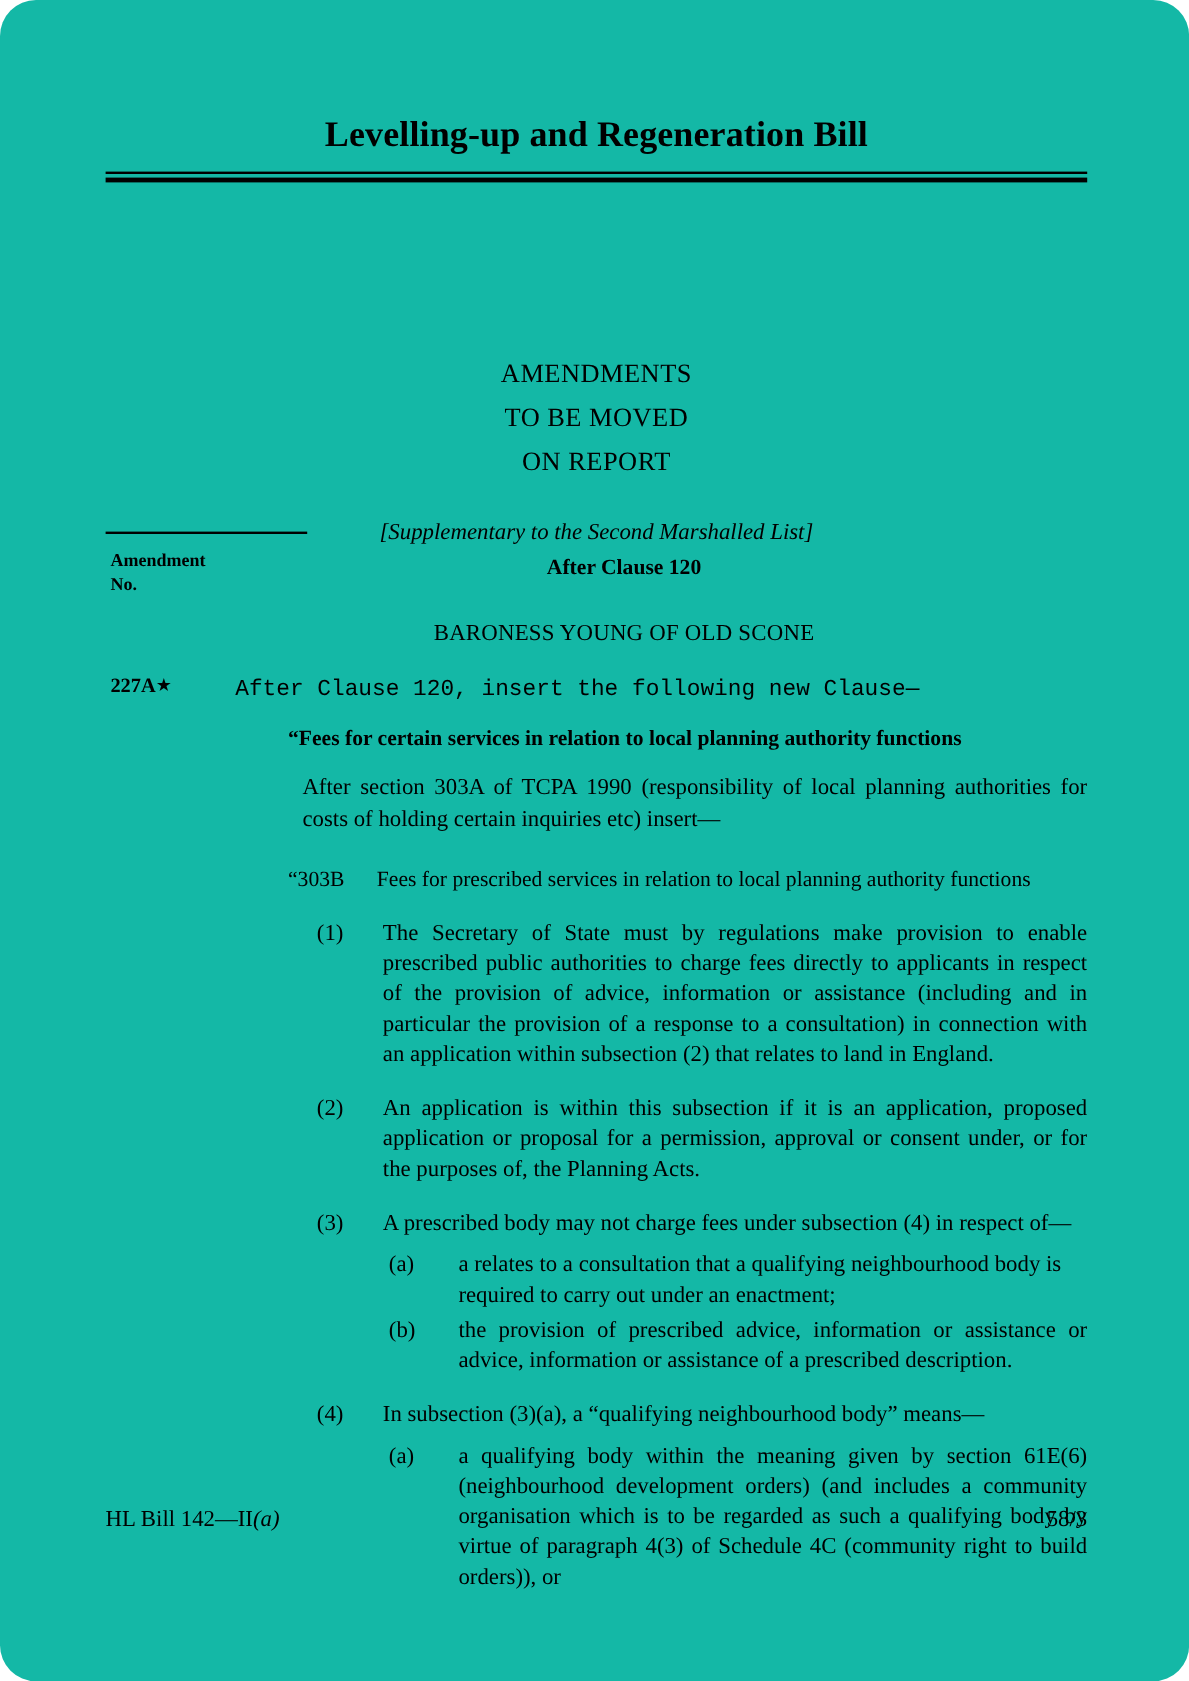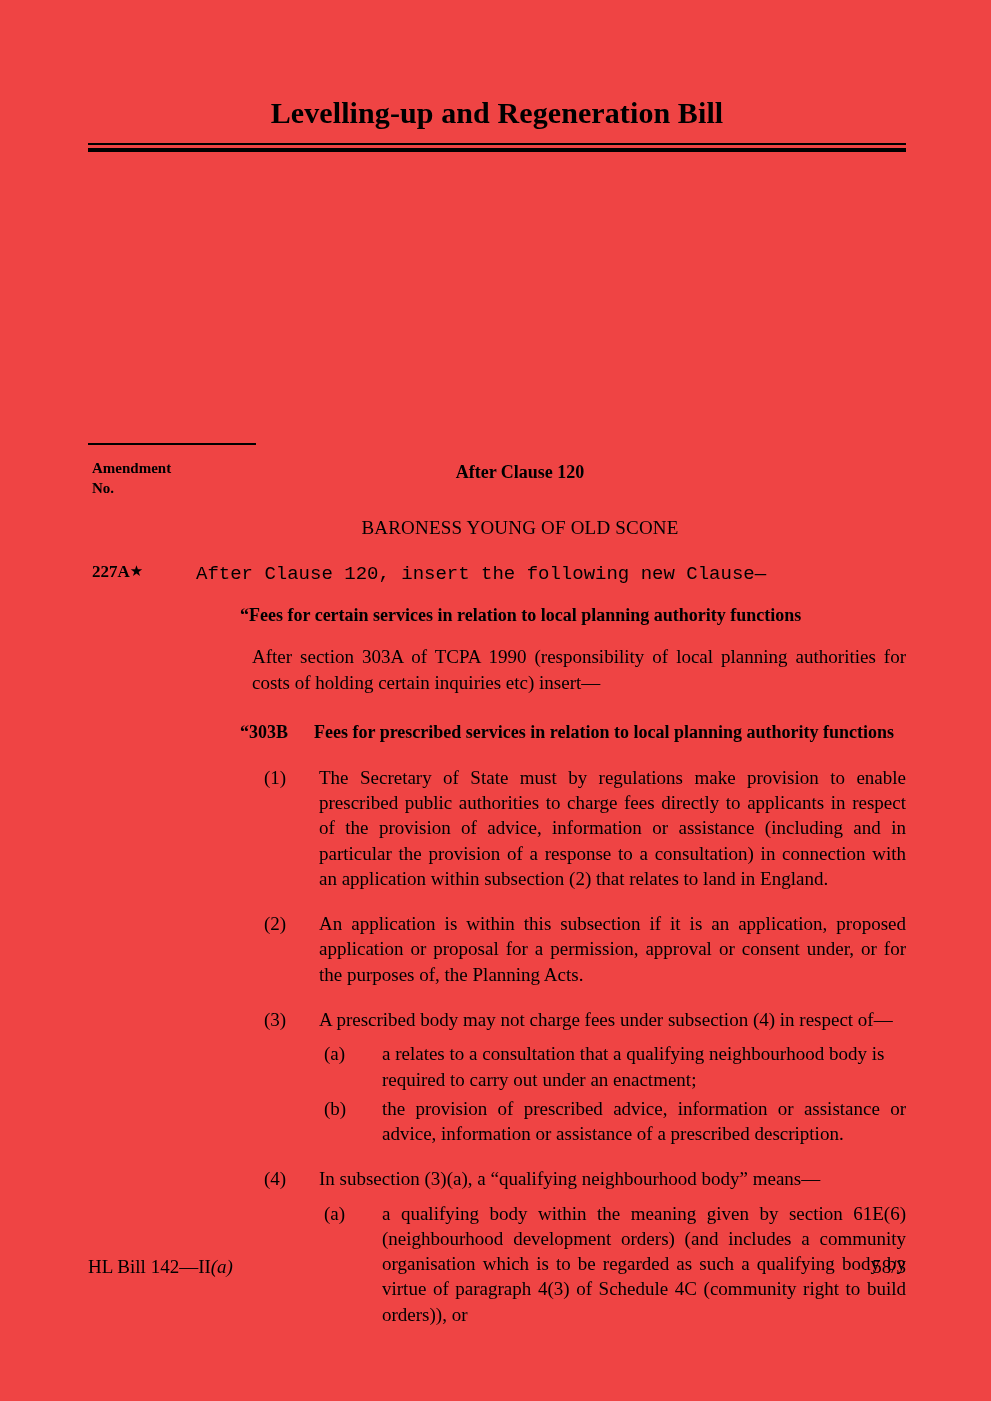--- a/index.html
+++ b/index.html
@@ -10,22 +10,23 @@
   }
   body {
     font-family: "Liberation Serif", "DejaVu Serif", serif;
     color: #000000;
   }
   .page {
     position: relative;
     width: 991px;
     height: 1401px;
     margin: 0 auto;
-    background: #ef4444;
+    background: #14b8a6;
     overflow: hidden;
+    border-radius: 30px;
   }
 
   
   .masthead {
     position: absolute;
     left: 88px;
     top: 96px;
     width: 818px;
   }
   .bill-title {
@@ -161,21 +162,21 @@
     font-size: 19px;
     line-height: 1.33;
     text-align: justify;
     max-width: 654px;
   }
 
   .section-head {
     position: relative;
     margin: 26px 0 0 152px;
     max-width: 666px;
-    font-weight: bold;
+    font-weight: normal;
     font-size: 18px;
     line-height: 1.33;
   }
   .section-head .sec-num {
     position: absolute;
     left: 0;
     top: 0;
   }
   .section-head .sec-title {
     display: block;
@@ -252,20 +253,28 @@
 
 <div class="page">
 
   <div class="masthead">
     <h1 class="bill-title">Levelling-up and Regeneration Bill</h1>
     <div class="rule-thin"></div>
     <div class="rule-gap"></div>
     <div class="rule-thick"></div>
   </div>
 
+  <div class="headings">
+    <div class="heading-caps">AMENDMENTS</div>
+    <div class="heading-caps">TO BE MOVED</div>
+    <div class="heading-caps">ON REPORT</div>
+    <div>
+      <span class="subtitle">[Supplementary to the Second Marshalled List]</span>
+    </div>
+  </div>
   <div class="subtitle-underline"></div>
 
   <div class="amendment-no-label">
     <div>Amendment</div>
     <div>No.</div>
   </div>
 
   <div class="clause-banner">After Clause 120</div>
 
   <div class="member-name">BARONESS YOUNG OF OLD SCONE</div>

